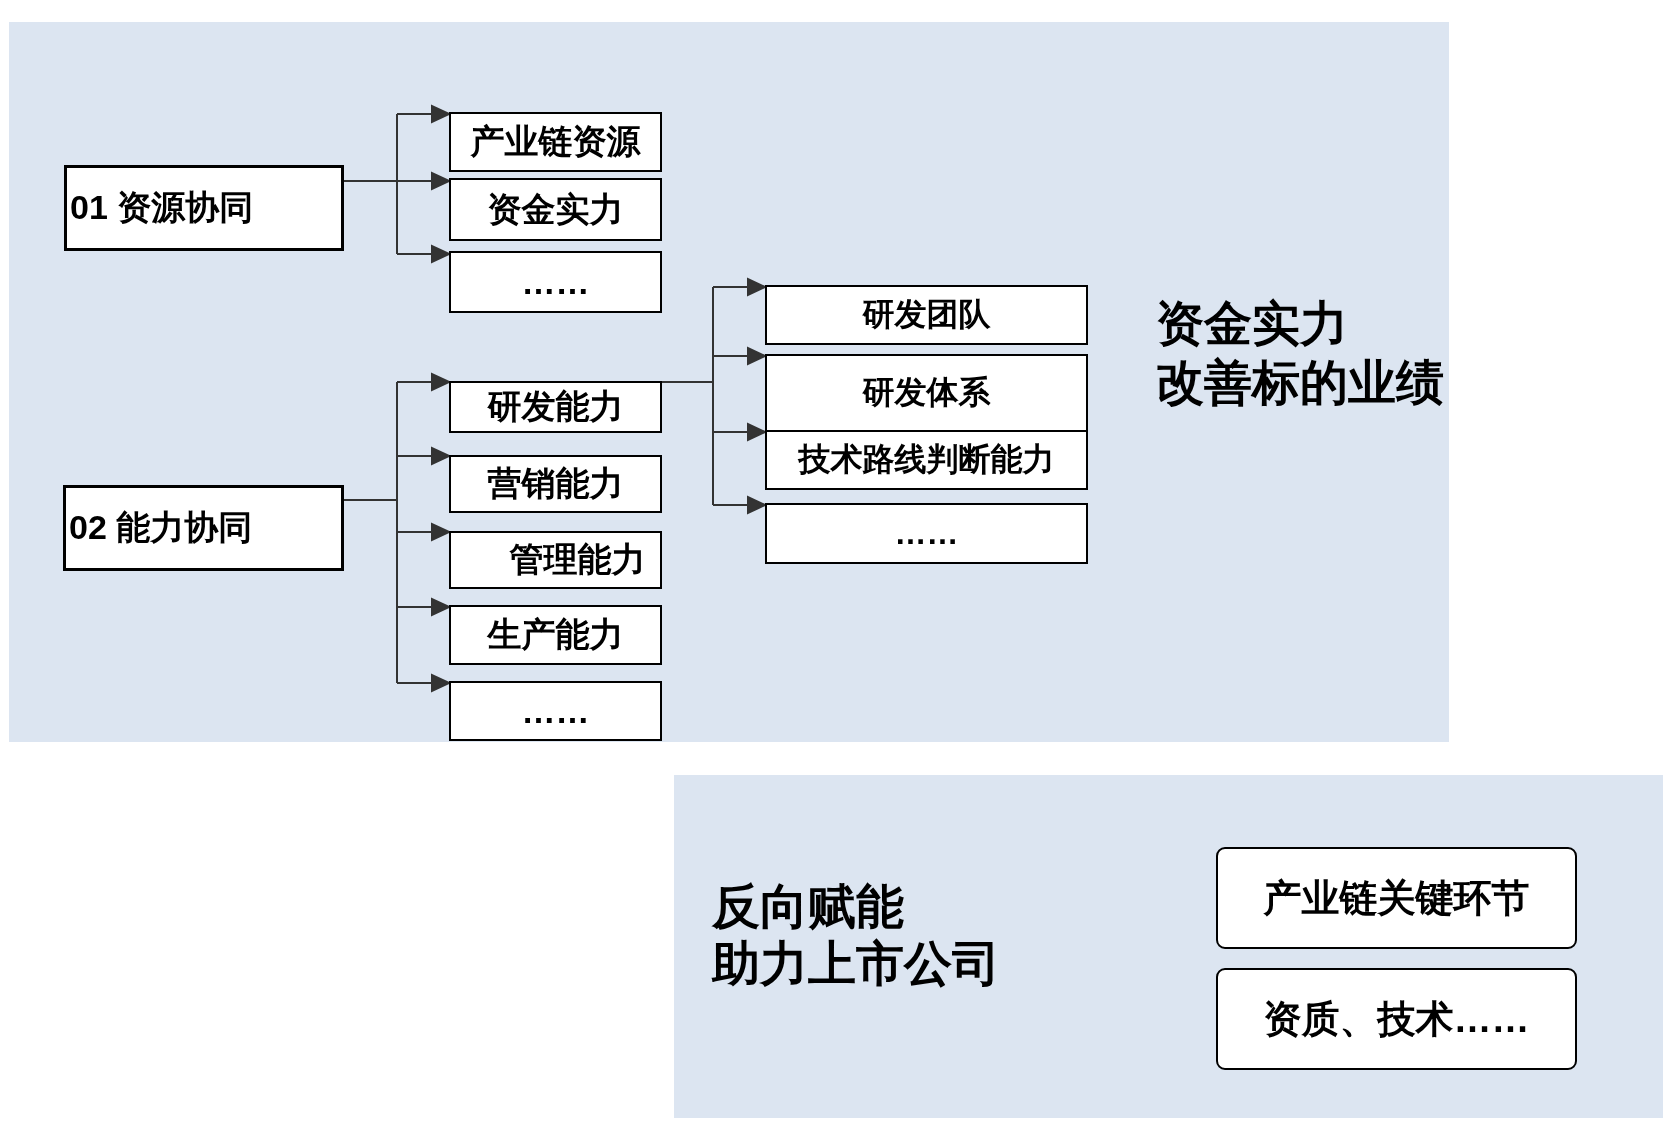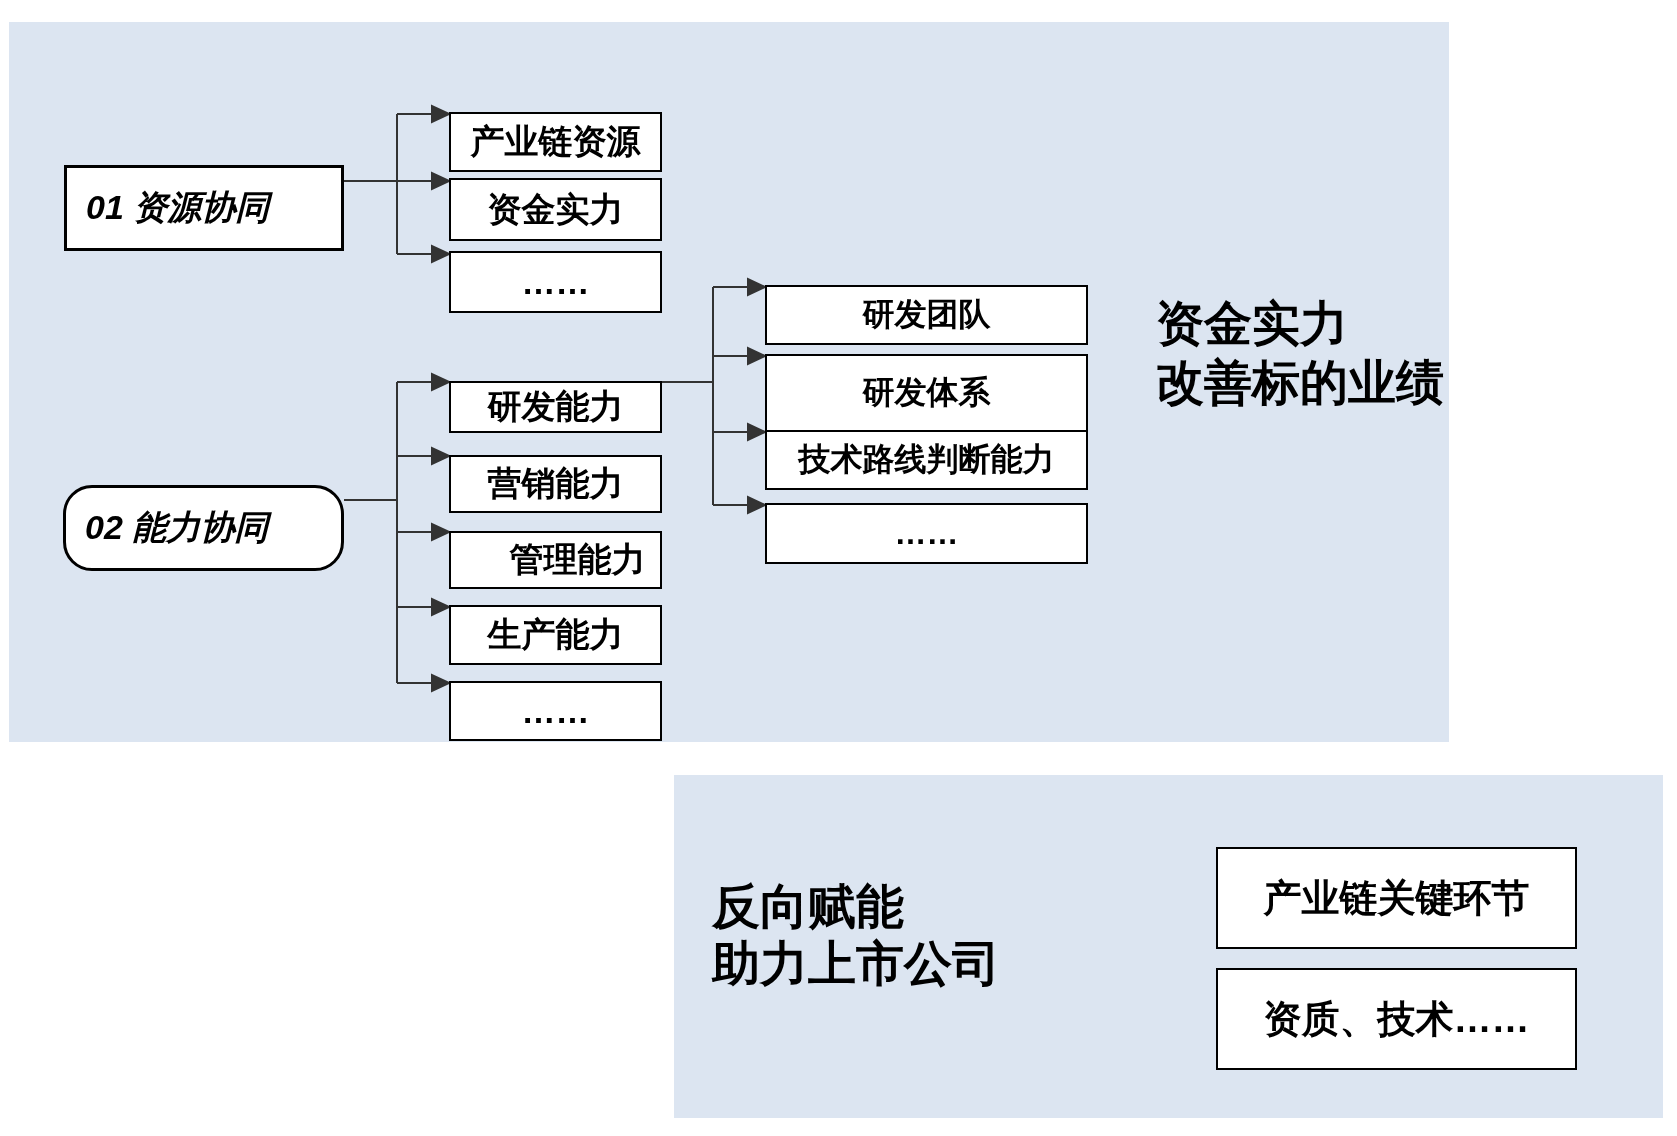--- a/index.html
+++ b/index.html
@@ -36,34 +36,33 @@
     display: flex;
     align-items: center;
     justify-content: center;
     font-weight: 700;
     white-space: nowrap;
     margin-top: 28px;
   }
   .node.lvl1 {
     border-width: 3px;
     justify-content: flex-start;
-    padding-left: 19px;
+    padding-left: 3px;
     font-size: 34px;
-    font-style: italic;
   }
   .node.lvl2 { font-size: 34px; }
   .node.lvl3 { font-size: 32px; }
-  .node.bbox { font-size: 38px; }
+  .node.bbox { font-size: 38px; border-radius: 9px; }
 
   .b-g1   { left: 64px;   top: 137px; width: 280px; height: 86px; }
   .b-g1c1 { left: 449px;  top: 84px;  width: 213px; height: 60px; }
   .b-g1c2 { left: 449px;  top: 150px; width: 213px; height: 63px; }
   .b-g1c3 { left: 449px;  top: 223px; width: 213px; height: 62px; }
 
-  .b-g2   { left: 63px;   top: 457px; width: 281px; height: 86px; border-radius: 29px; }
+  .b-g2   { left: 63px;   top: 457px; width: 281px; height: 86px; }
   .b-g2c1 { left: 449px;  top: 353px; width: 213px; height: 52px; }
   .b-g2c2 { left: 449px;  top: 427px; width: 213px; height: 58px; }
   .b-g2c3 { left: 449px;  top: 503px; width: 213px; height: 58px; padding-left: 44px; }
   .b-g2c4 { left: 449px;  top: 577px; width: 213px; height: 60px; }
   .b-g2c5 { left: 449px;  top: 653px; width: 213px; height: 60px; }
 
   .b-s1   { left: 765px;  top: 257px; width: 323px; height: 60px; }
   .b-s2   { left: 765px;  top: 326px; width: 323px; height: 78px; }
   .b-s3   { left: 765px;  top: 402px; width: 323px; height: 60px; }
   .b-s4   { left: 765px;  top: 475px; width: 323px; height: 61px; }

